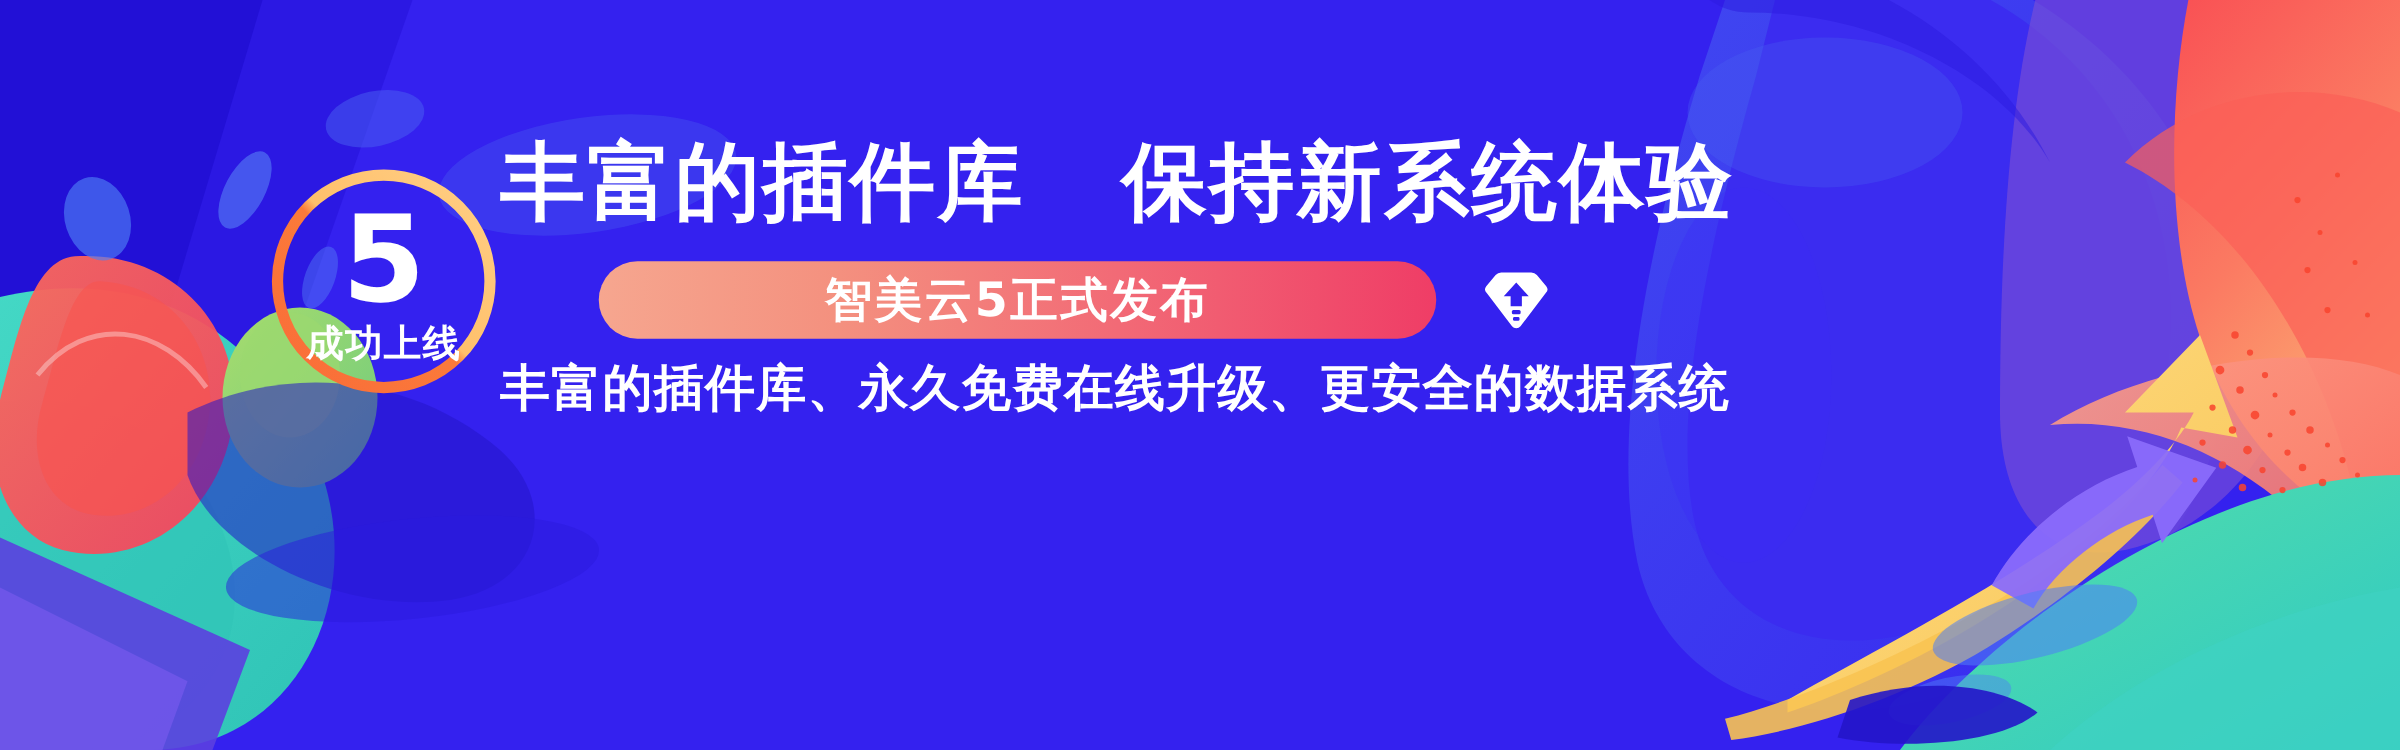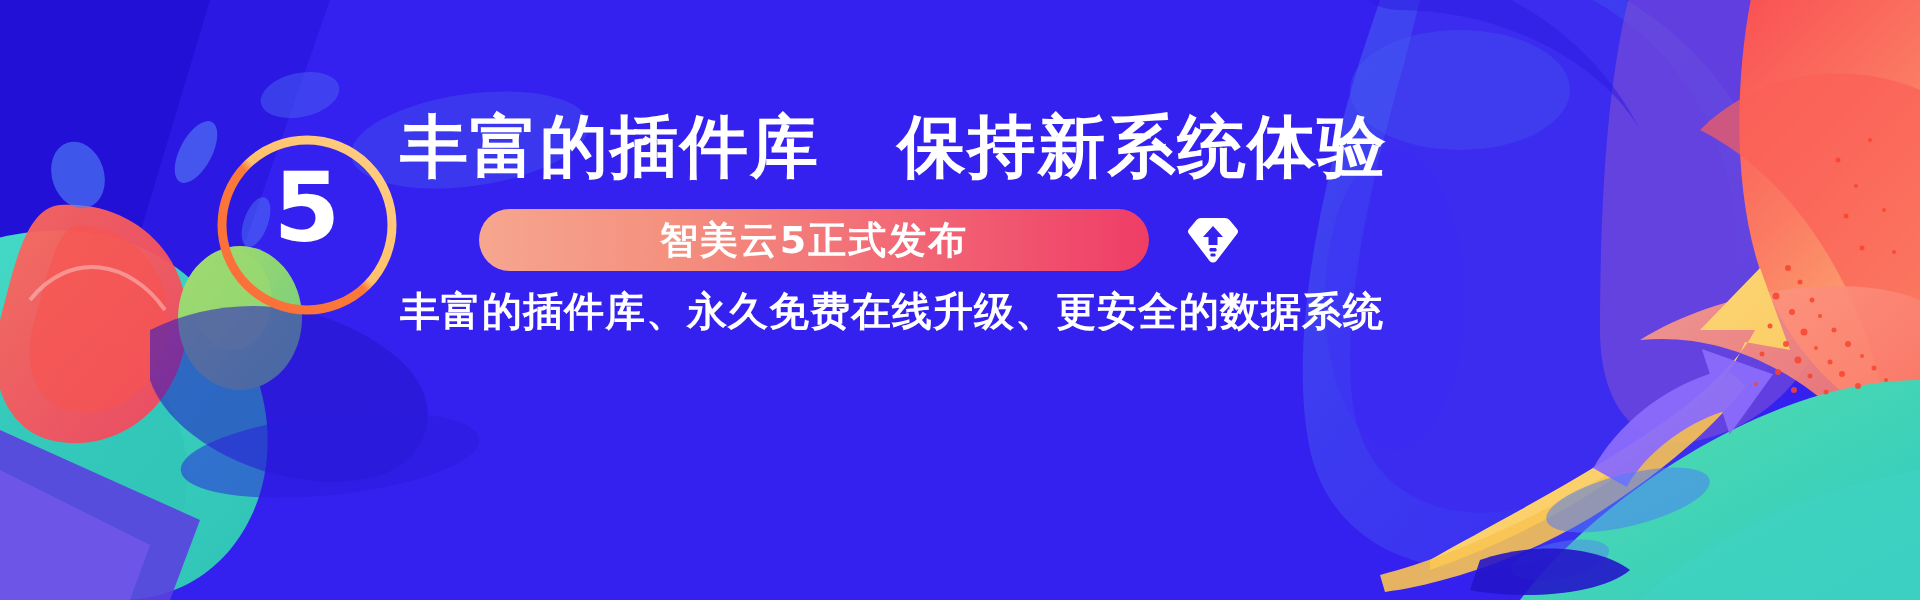--- a/index.html
+++ b/index.html
@@ -270,20 +270,21 @@
         <linearGradient id="ringGrad" x1="0" y1="1" x2="1" y2="0">
           <stop offset="0" stop-color="#f96c38"></stop>
           <stop offset="0.48" stop-color="#fb7a3a"></stop>
           <stop offset="0.52" stop-color="#ffc06b"></stop>
           <stop offset="1" stop-color="#ffcf86"></stop>
         </linearGradient>
       </defs>
       <circle cx="93" cy="93" r="85" fill="none" stroke="url(#ringGrad)" stroke-width="9" stroke-linecap="round"></circle>
     </svg>
     <div class="num">5</div>
+    <div class="sub">成功上线</div>
   </div>
 
   <div id="content">
 
     <div id="headline">
       <span>丰富的插件库</span>
       <span class="gap"></span>
       <span>保持新系统体验</span>
     </div>
 

